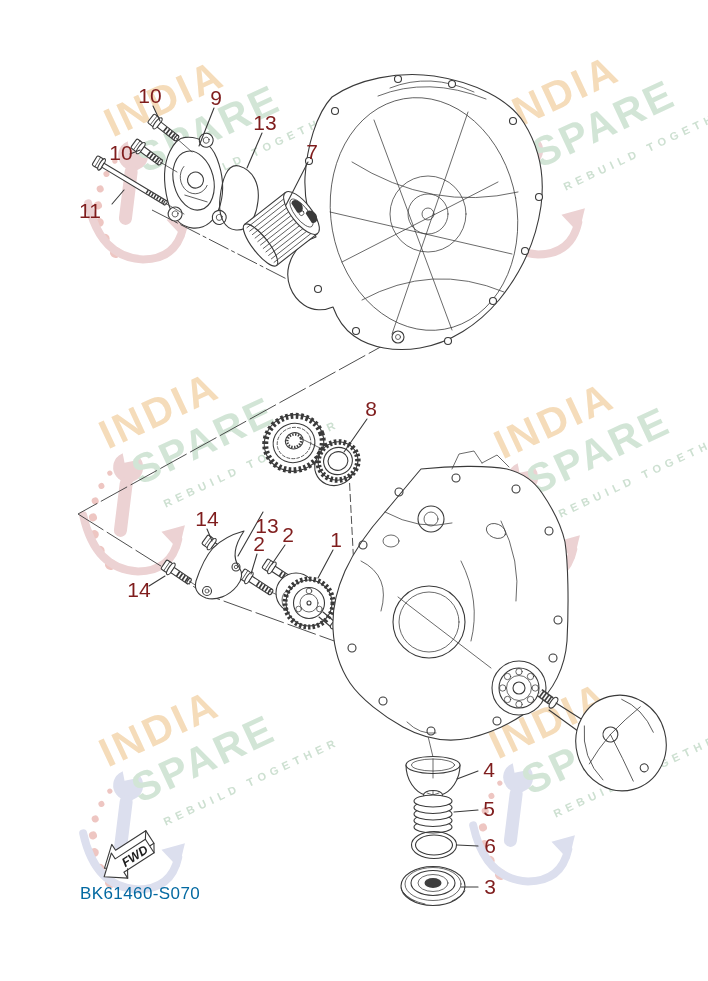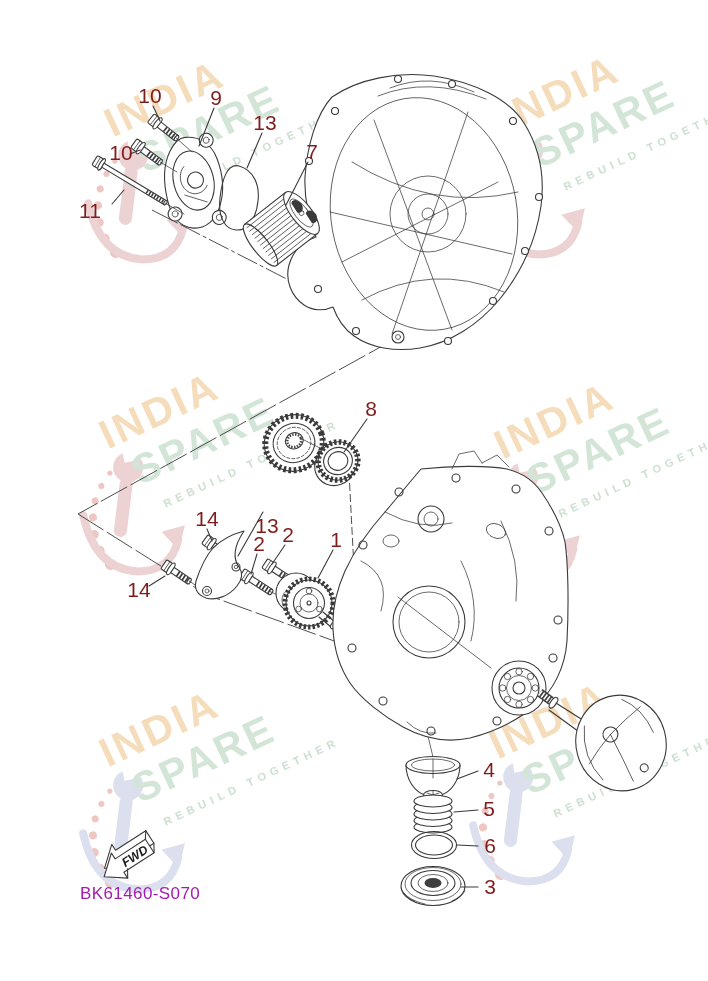--- a/index.html
+++ b/index.html
@@ -22,21 +22,21 @@
   .wm.blue .wm-swoosh{stroke:#dcdfee;}
   .wm.blue .wm-swoosh-head{fill:#dcdfee;}
   
   svg.art{position:absolute;left:0;top:0;z-index:2;}
   .ln{stroke:#3a3a3a;fill:none;stroke-width:1.1;stroke-linecap:round;stroke-linejoin:round;}
   .thin{stroke-width:.75;}
   .wf{fill:#ffffff;stroke:#3a3a3a;stroke-width:1.1;stroke-linejoin:round;}
   .dash{stroke:#3a3a3a;fill:none;stroke-width:.9;}
   
   .callout{position:absolute;transform:translate(-50%,-50%);font-size:21px;color:#7f1d1d;z-index:3;}
-  .code{position:absolute;left:80px;top:884px;font-size:17px;letter-spacing:.4px;color:#a21caf;z-index:3;}
+  .code{position:absolute;left:80px;top:884px;font-size:17px;letter-spacing:.4px;color:#0369a1;z-index:3;}
 </style>
 </head>
 <body>
 
 <div class="stage">
 
   <div class="wm pink" style="left:75px;top:68px">
     <svg class="wm-icon" width="110" height="150" viewBox="0 0 110 150">
       <circle class="wm-dot" cx="14" cy="120" r="5.5"></circle>
         <circle class="wm-dot" cx="10" cy="103" r="5"></circle>

